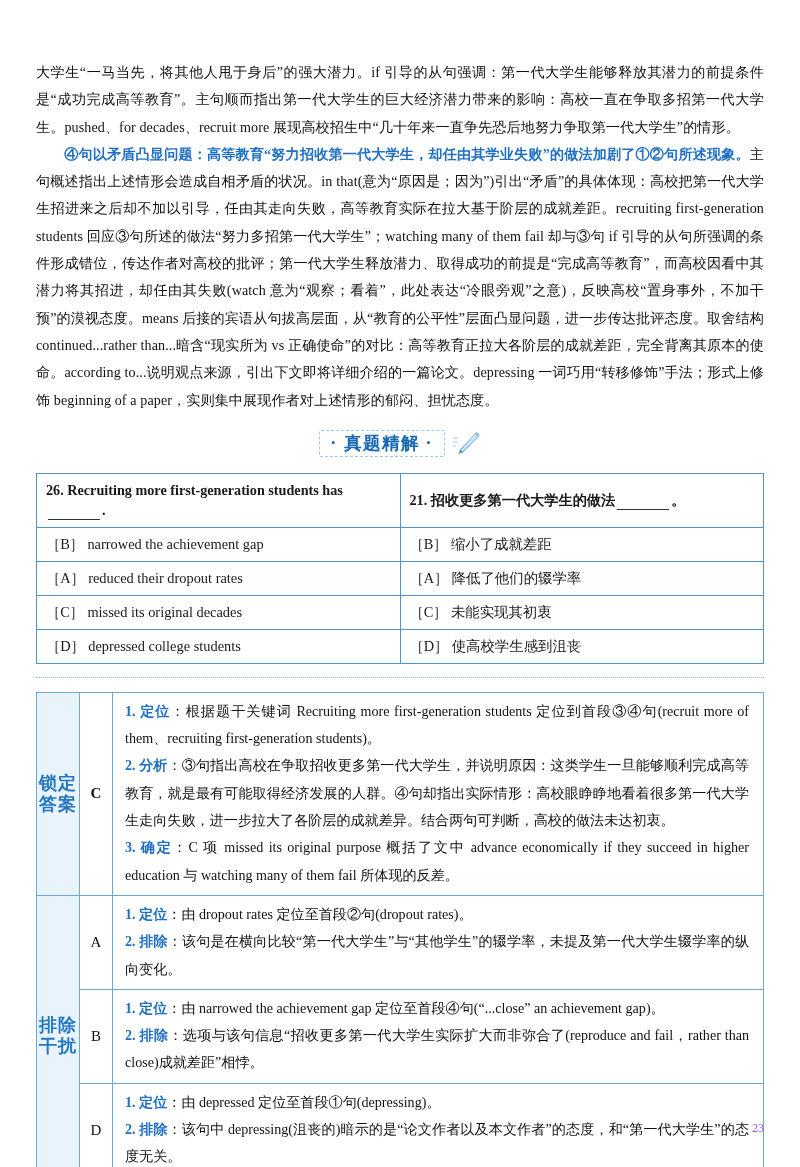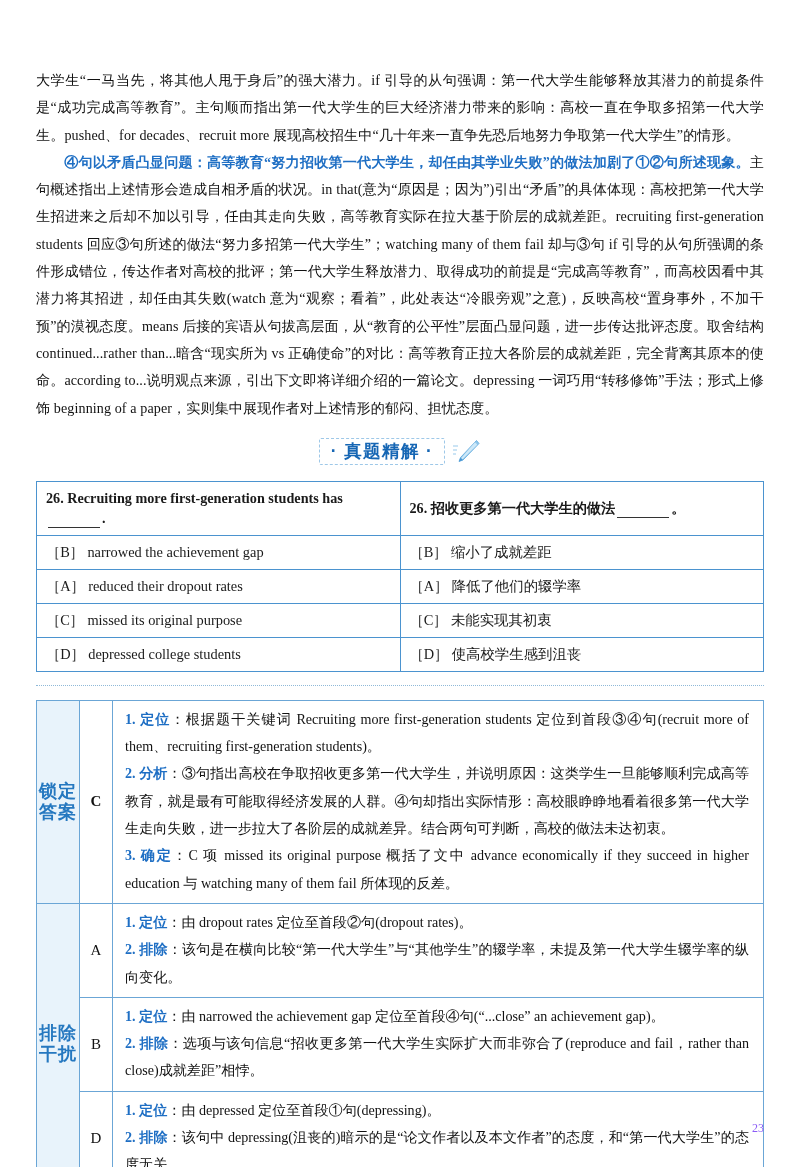--- a/index.html
+++ b/index.html
@@ -10,21 +10,21 @@
   body {
     width: 800px;
     height: 1167px;
     position: relative;
     font-family: "Liberation Serif", "DejaVu Serif", serif;
     color: #1a1a1a;
     overflow: hidden;
   }
   .page {
     position: absolute;
-    left: 0; top: 12px;
+    left: 0; top: 4px;
     width: 800px;
     height: 849px;
     box-sizing: border-box;
     padding: 55px 36px 0 36px;
   }
 
   
   .prose {
     font-size: 14.1px;
     line-height: 27.3px;
@@ -183,32 +183,32 @@
         <line x1="2" y1="12" x2="6" y2="12" stroke="#a9d3ee" stroke-width="1.2"></line>
         <line x1="2" y1="16" x2="5" y2="16" stroke="#a9d3ee" stroke-width="1.2"></line>
       </svg>
     </div>
   </div>
 
   <table class="qtable">
     <tbody>
       <tr>
         <td class="stem"><span>26. Recruiting more first-generation students has</span><span class="blank-line"></span><span>.</span></td>
-        <td class="stem"><span>26. 招收更多第一代大学生的做法</span><span class="blank-line"></span><span>。</span></td>
+        <td class="stem"><span>21. 招收更多第一代大学生的做法</span><span class="blank-line"></span><span>。</span></td>
       </tr>
       <tr>
         <td><span class="opt-tag">［B］</span> <span>narrowed the achievement gap</span></td>
         <td><span class="opt-tag">［B］</span> <span>缩小了成就差距</span></td>
       </tr>
       <tr>
         <td><span class="opt-tag">［A］</span> <span>reduced their dropout rates</span></td>
         <td><span class="opt-tag">［A］</span> <span>降低了他们的辍学率</span></td>
       </tr>
       <tr>
-        <td><span class="opt-tag">［C］</span> <span>missed its original purpose</span></td>
+        <td><span class="opt-tag">［C］</span> <span>missed its original decades</span></td>
         <td><span class="opt-tag">［C］</span> <span>未能实现其初衷</span></td>
       </tr>
       <tr>
         <td><span class="opt-tag">［D］</span> <span>depressed college students</span></td>
         <td><span class="opt-tag">［D］</span> <span>使高校学生感到沮丧</span></td>
       </tr>
     </tbody>
   </table>
 
   <div class="dot-sep"></div>

